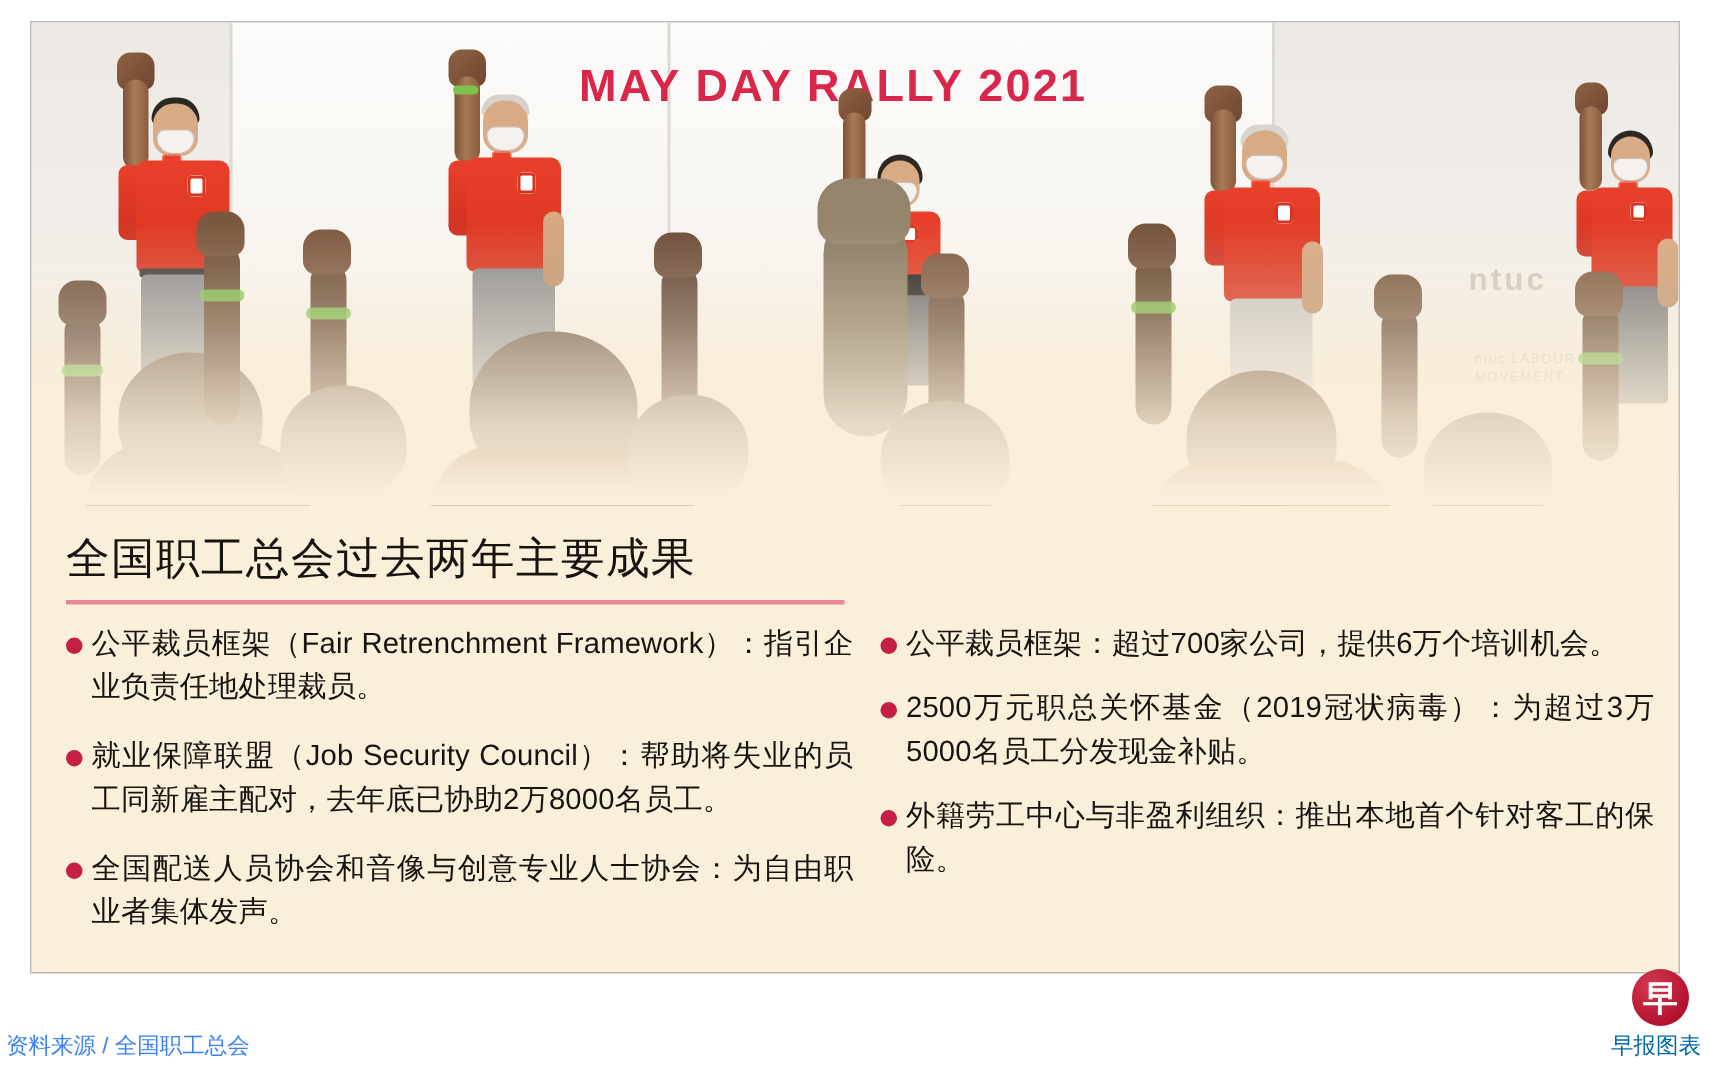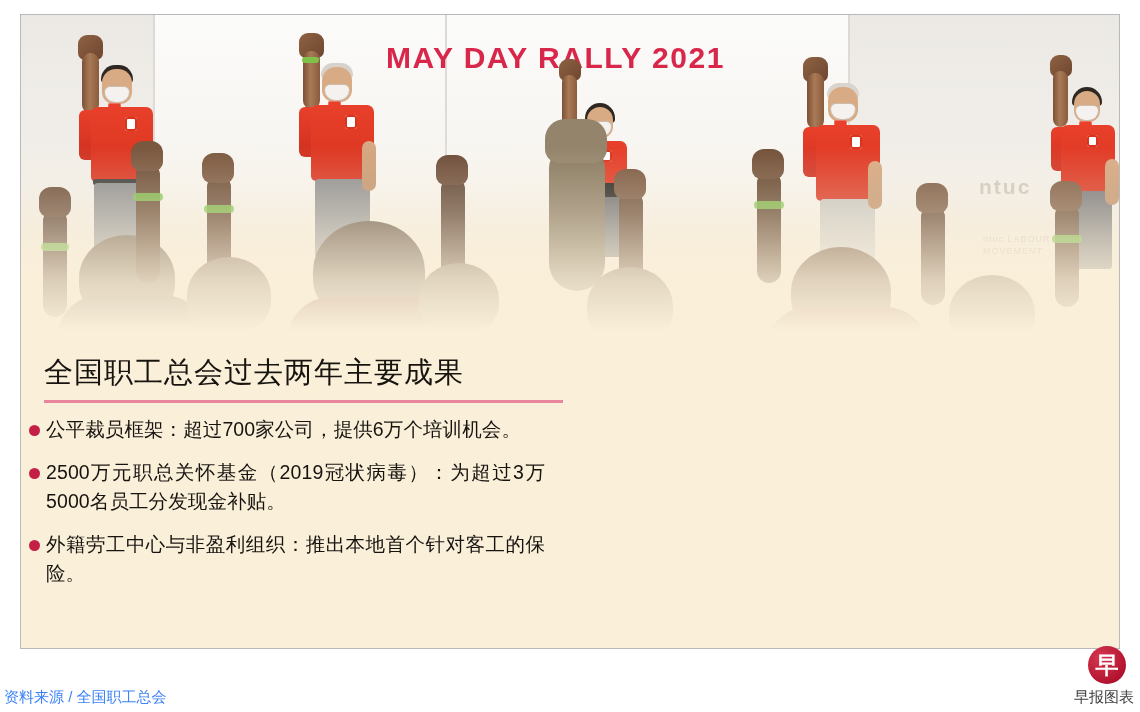--- a/index.html
+++ b/index.html
@@ -264,21 +264,21 @@
     position: absolute;
     left: 4px; top: 688px;
     font-size: 15px;
     color: #3b82f6;
     white-space: nowrap;
   }
   .footer-credit {
     position: absolute;
     right: 6px; top: 688px;
     font-size: 15px;
-    color: #404040;
+    color: #0369a1;
     white-space: nowrap;
   }
   .zaobao-logo {
     position: absolute;
     right: 14px; top: 646px;
     width: 38px; height: 38px;
     border-radius: 50%;
     background: radial-gradient(circle at 34% 30%, #d4384f 0%, #b4132f 70%, #9d0e27 100%);
     color: #ffffff;
     font-size: 23px;
@@ -428,20 +428,25 @@
 
         <div class="crowd-haze"></div>
       </div>
     </div>
 
     <div class="panel">
       <div class="panel-title">全国职工总会过去两年主要成果</div>
       <div class="title-rule"></div>
 
       <div class="columns">
+        <div class="col col-left">
+          <div class="bullet">公平裁员框架（Fair Retrenchment Framework）：指引企业负责任地处理裁员。</div>
+          <div class="bullet">就业保障联盟（Job Security Council）：帮助将失业的员工同新雇主配对，去年底已协助2万8000名员工。</div>
+          <div class="bullet">全国配送人员协会和音像与创意专业人士协会：为自由职业者集体发声。</div>
+        </div>
         <div class="col col-right">
           <div class="bullet">公平裁员框架：超过700家公司，提供6万个培训机会。</div>
           <div class="bullet">2500万元职总关怀基金（2019冠状病毒）：为超过3万5000名员工分发现金补贴。</div>
           <div class="bullet">外籍劳工中心与非盈利组织：推出本地首个针对客工的保险。</div>
         </div>
       </div>
     </div>
 
   </div>
 

